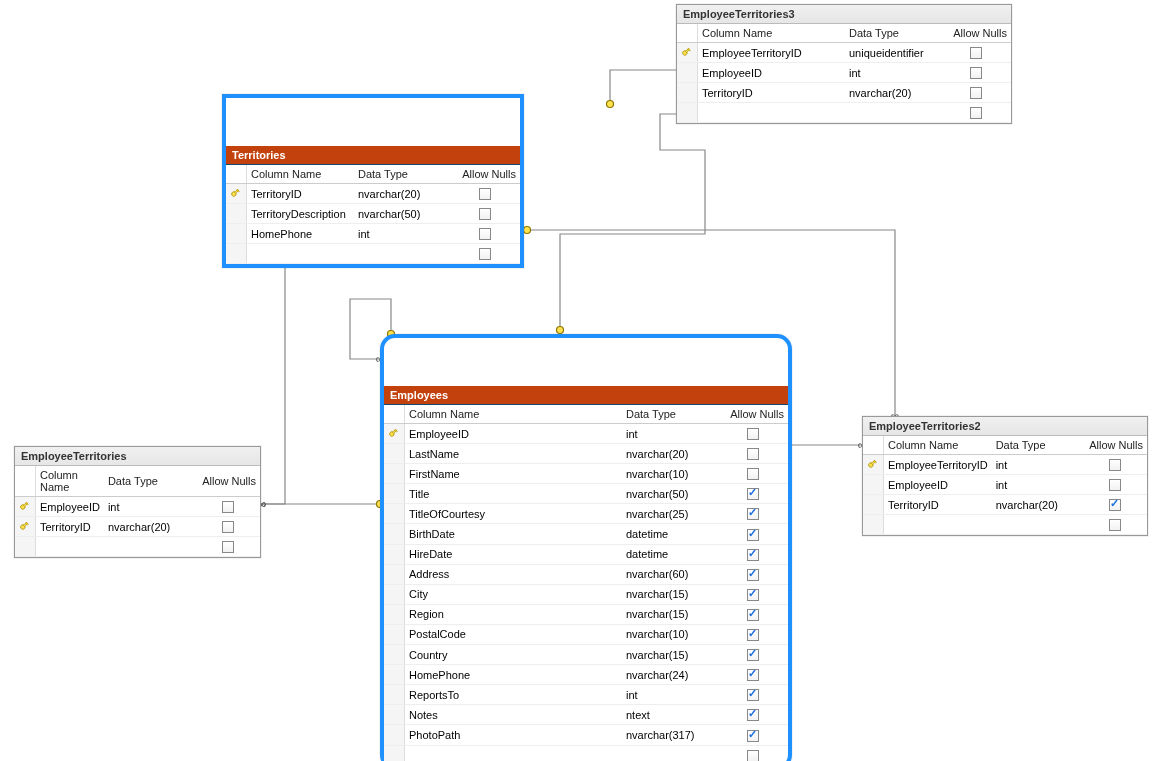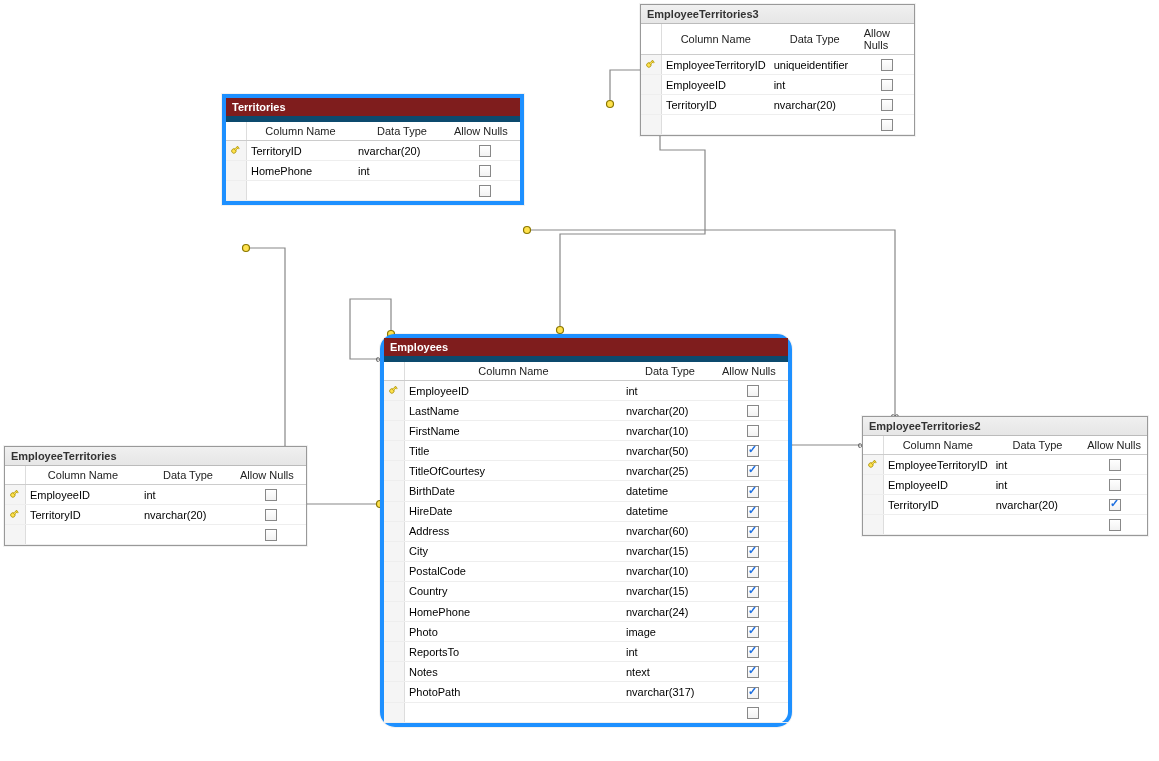--- a/index.html
+++ b/index.html
@@ -31,37 +31,38 @@
   }
   .titlebar {
     background: linear-gradient(#f0f0f0, #e6e6e6);
     padding: 3px 6px;
     font-weight: bold;
     color: #333;
     border-bottom: 1px solid #bbb;
     cursor: move;
   }
   .table-window.selected .titlebar {
-    background: #7f1d1d;
+    background: #c2410c;
     color: #fff;
-    border-bottom: 6px solid #0c4a6e;
+    border-bottom: 1px solid #0c4a6e;
+    margin-top: 48px;
   }
   table.grid {
     border-collapse: collapse;
     width: 100%;
   }
   table.grid th {
     font-weight: normal;
     color: #222;
     background: #fff;
     padding: 3px 4px;
     border-bottom: 1px solid #ccc;
-    text-align: center;
-  }
-  table.grid th.center { text-align: left; }
+    text-align: left;
+  }
+  table.grid th.center { text-align: right; }
   table.grid td {
     padding: 3px 4px;
     border-bottom: 1px solid #eee;
     vertical-align: middle;
   }
   td.rowhead {
     width: 18px;
     background: #f5f5f5;
     border-right: 1px solid #ddd;
     text-align: center;
@@ -188,34 +189,40 @@
                       <rect x="8" y="5" width="6" height="2" fill="#ffe24d" stroke="#a58b00" stroke-width="0.8"></rect>
                       <rect x="12" y="5" width="1.5" height="3.5" fill="#ffe24d" stroke="#a58b00" stroke-width="0.8"></rect>
                     </g>
                   </svg></span></td>
               <td>TerritoryID</td>
               <td class="datatype">nvarchar(20)</td>
               <td class="allownull"><span class="chk"></span></td>
             </tr>
             <tr>
               <td class="rowhead"></td>
+              <td>TerritoryDescription</td>
+              <td class="datatype">nvarchar(50)</td>
+              <td class="allownull"><span class="chk"></span></td>
+            </tr>
+            <tr>
+              <td class="rowhead"></td>
               <td>HomePhone</td>
               <td class="datatype">int</td>
               <td class="allownull"><span class="chk"></span></td>
             </tr>
             <tr>
               <td class="rowhead"></td>
               <td>&nbsp;</td>
               <td class="datatype"></td>
               <td class="allownull"><span class="chk"></span></td>
             </tr>
           </tbody>
         </table>
       </div>
-      <div class="table-window" style="left: 640px; top: 4px; width: 275px;">
+      <div class="table-window" style="left: 676px; top: 4px; width: 336px;">
         <div class="titlebar"><span>EmployeeTerritories3</span></div>
         <table class="grid">
           <thead>
             <tr>
               <th class="rowhead-h"></th>
               <th>Column Name</th>
               <th class="datatype">Data Type</th>
               <th class="allownull center">Allow Nulls</th>
             </tr>
           </thead>
@@ -320,40 +327,40 @@
               <td class="allownull"><span class="chk checked"></span></td>
             </tr>
             <tr>
               <td class="rowhead"></td>
               <td>City</td>
               <td class="datatype">nvarchar(15)</td>
               <td class="allownull"><span class="chk checked"></span></td>
             </tr>
             <tr>
               <td class="rowhead"></td>
+              <td>Region</td>
+              <td class="datatype">nvarchar(15)</td>
+              <td class="allownull"><span class="chk checked"></span></td>
+            </tr>
+            <tr>
+              <td class="rowhead"></td>
               <td>PostalCode</td>
               <td class="datatype">nvarchar(10)</td>
               <td class="allownull"><span class="chk checked"></span></td>
             </tr>
             <tr>
               <td class="rowhead"></td>
               <td>Country</td>
               <td class="datatype">nvarchar(15)</td>
               <td class="allownull"><span class="chk checked"></span></td>
             </tr>
             <tr>
               <td class="rowhead"></td>
               <td>HomePhone</td>
               <td class="datatype">nvarchar(24)</td>
-              <td class="allownull"><span class="chk checked"></span></td>
-            </tr>
-            <tr>
-              <td class="rowhead"></td>
-              <td>Photo</td>
-              <td class="datatype">image</td>
               <td class="allownull"><span class="chk checked"></span></td>
             </tr>
             <tr>
               <td class="rowhead"></td>
               <td>ReportsTo</td>
               <td class="datatype">int</td>
               <td class="allownull"><span class="chk checked"></span></td>
             </tr>
             <tr>
               <td class="rowhead"></td>
@@ -369,21 +376,21 @@
             </tr>
             <tr>
               <td class="rowhead"></td>
               <td>&nbsp;</td>
               <td class="datatype"></td>
               <td class="allownull"><span class="chk"></span></td>
             </tr>
           </tbody>
         </table>
       </div>
-      <div class="table-window" style="left: 4px; top: 446px; width: 303px;">
+      <div class="table-window" style="left: 14px; top: 446px; width: 247px;">
         <div class="titlebar"><span>EmployeeTerritories</span></div>
         <table class="grid">
           <thead>
             <tr>
               <th class="rowhead-h"></th>
               <th>Column Name</th>
               <th class="datatype">Data Type</th>
               <th class="allownull center">Allow Nulls</th>
             </tr>
           </thead>

